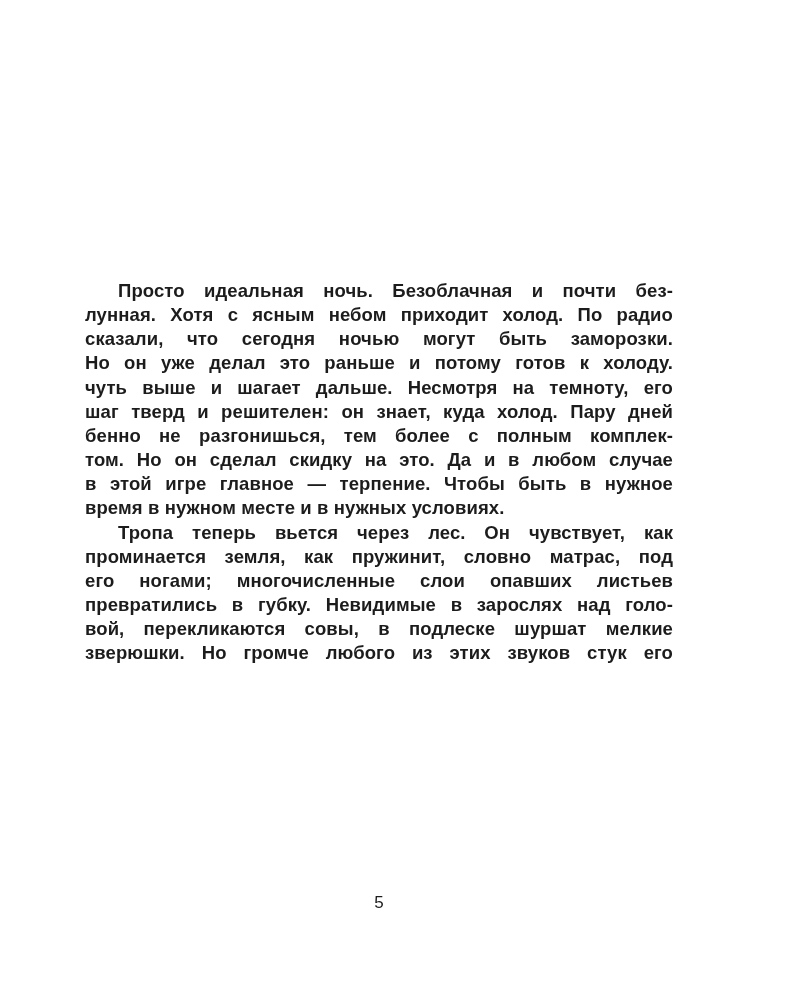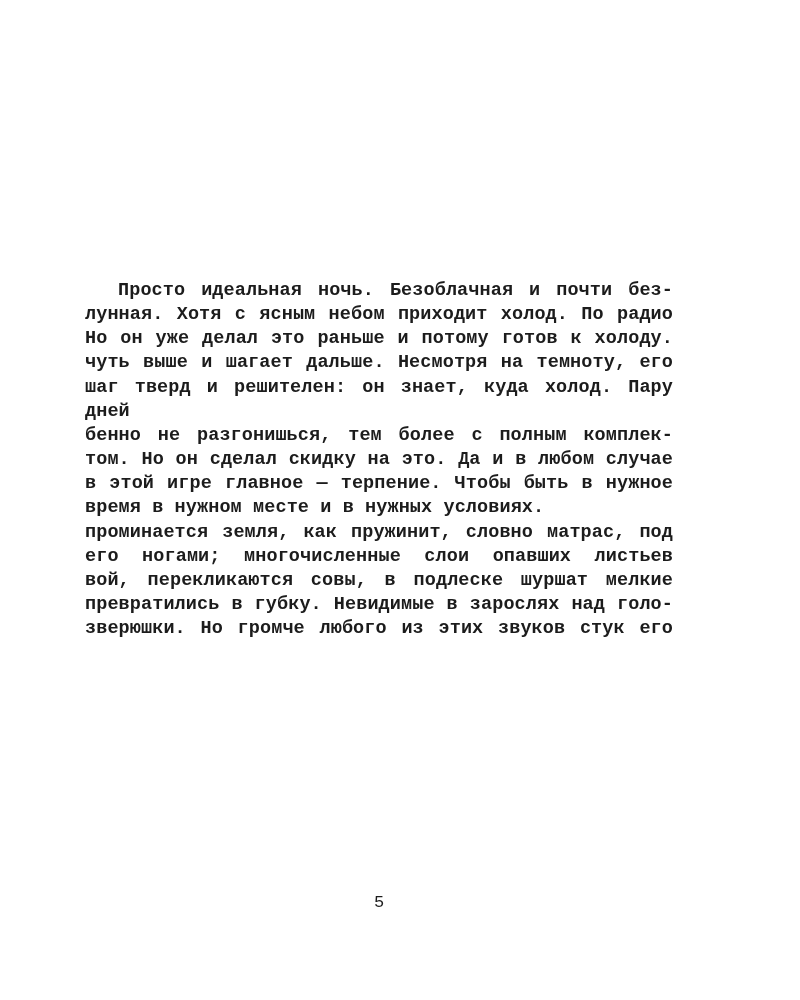--- a/index.html
+++ b/index.html
@@ -6,21 +6,21 @@
     margin: 0;
     padding: 0;
     background: #ffffff;
   }
   .page {
     position: relative;
     width: 716px;
     height: 1000px;
     background: #ffffff;
     overflow: hidden;
-    font-family: Liberation Mono, monospace;
+    font-family: Liberation Sans, sans-serif;
     color: #1c1c1c;
   }
   .text-block {
     position: absolute;
     left: 85px;
     top: 279px;
     width: 588px;
     font-size: 18.5px;
     font-weight: bold;
     line-height: 24.15px;
@@ -53,30 +53,32 @@
   }
 </style>
 </head>
 <body>
 
 <div class="page">
   <div class="text-block" id="text-block">
       <div class="para">
         <div class="line first">Просто идеальная ночь. Безоблачная и почти без-</div>
         <div class="line">лунная. Хотя с ясным небом приходит холод. По радио</div>
+        <div class="line">сказали, что сегодня ночью могут быть заморозки.</div>
         <div class="line">Но он уже делал это раньше и потому готов к холоду.</div>
         <div class="line">чуть выше и шагает дальше. Несмотря на темноту, его</div>
         <div class="line">шаг тверд и решителен: он знает, куда холод. Пару дней</div>
         <div class="line">бенно не разгонишься, тем более с полным комплек-</div>
         <div class="line">том. Но он сделал скидку на это. Да и в любом случае</div>
         <div class="line">в этой игре главное — терпение. Чтобы быть в нужное</div>
         <div class="line last-left">время в нужном месте и в нужных условиях.</div>
       </div>
       <div class="para">
+        <div class="line first">Тропа теперь вьется через лес. Он чувствует, как</div>
         <div class="line">проминается земля, как пружинит, словно матрас, под</div>
         <div class="line">его ногами; многочисленные слои опавших листьев</div>
+        <div class="line">превратились в губку. Невидимые в зарослях над голо-</div>
         <div class="line">вой, перекликаются совы, в подлеске шуршат мелкие</div>
-        <div class="line">превратились в губку. Невидимые в зарослях над голо-</div>
         <div class="line">зверюшки. Но громче любого из этих звуков стук его</div>
       </div>
     </div>
   <div class="page-number">5</div>
 </div>
 
 </body></html>

